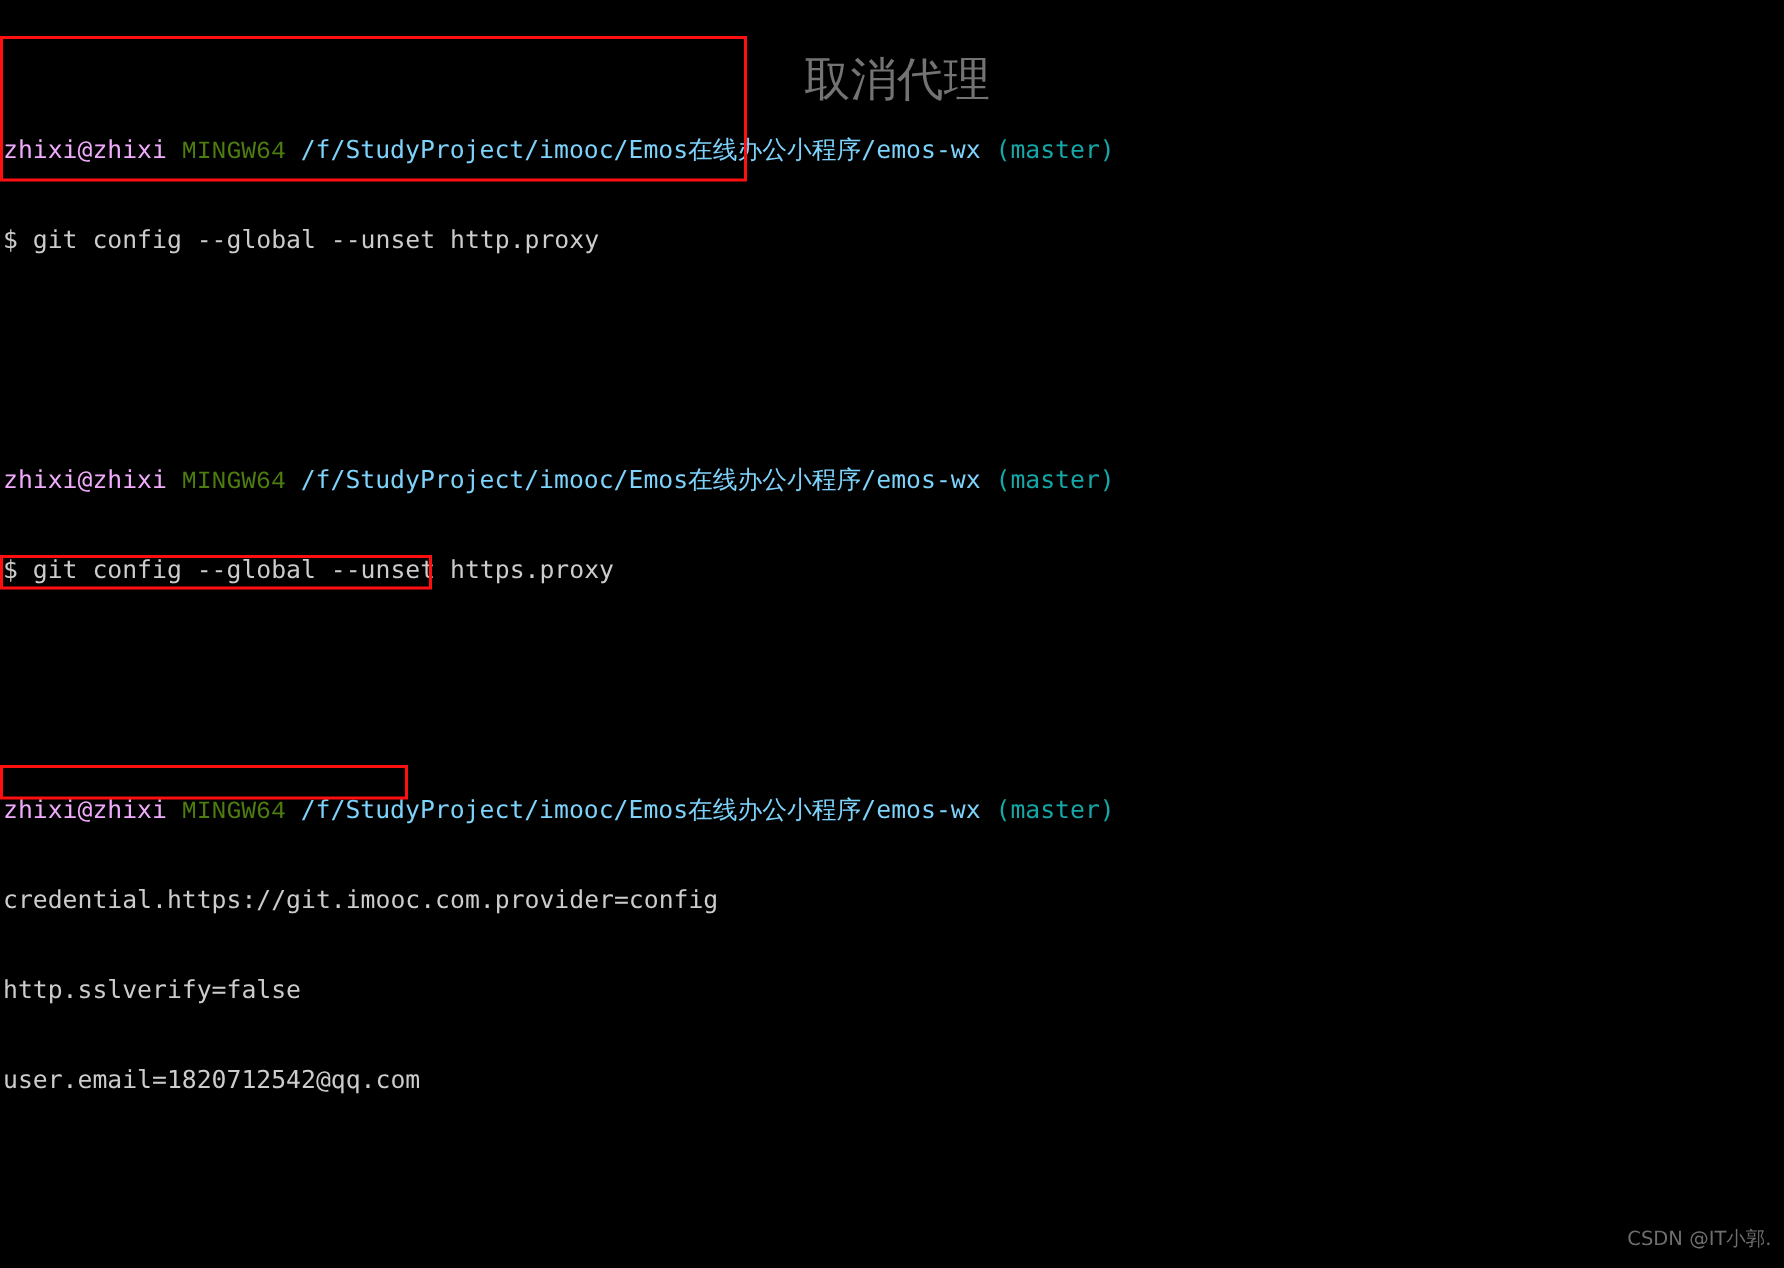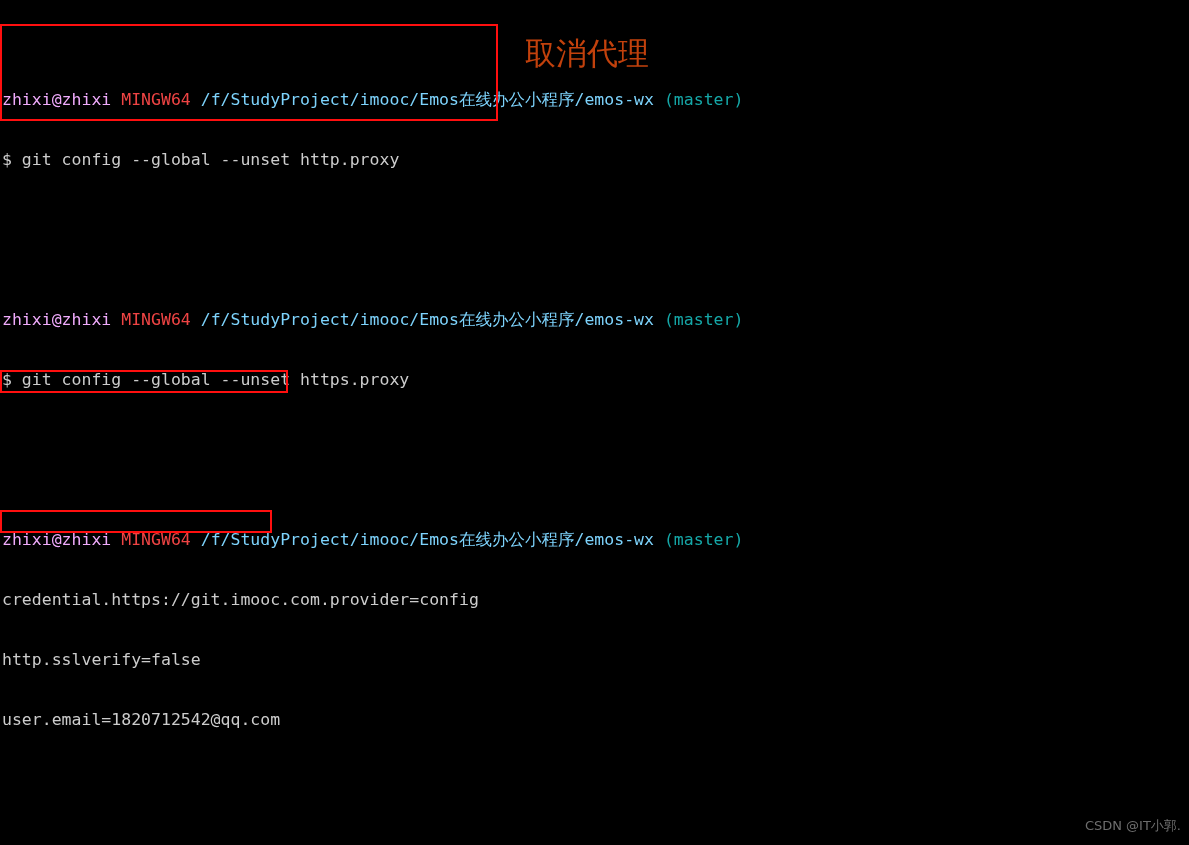--- a/index.html
+++ b/index.html
@@ -33,40 +33,41 @@
   }
   .line {
     height: 20px;
     white-space: pre;
     color: #cccccc;
   }
   .blank { height: 20px; }
 
   
   .c-user   { color: #f0abfc; }          
-  .c-host   { color: #ef4444; }          
+  .c-host   { color: #4d7c0f; font-family: Liberation Mono, monospace; }          
   .c-path   { color: #7dd3fc; }          
   .c-branch { color: #15a8a8; }          
   .c-out    { color: #cccccc; }          
 
   
   .redbox {
     position: absolute;
     border: 2px solid #ff0f0f;
     box-sizing: border-box;
     pointer-events: none;
   }
   .annot {
     position: absolute;
-    color: #c2410c;
+    color: #737373;
     font-family: "DejaVu Sans", "Liberation Sans", sans-serif;
     font-size: 31px;
     line-height: 34px;
     font-weight: 500;
     white-space: pre;
+    margin-left: 11px;
   }
   .watermark {
     position: absolute;
     right: 8px;
     bottom: 10px;
     color: #6e6e6e;
     font-family: "DejaVu Sans", "Liberation Sans", sans-serif;
     font-size: 13px;
     white-space: pre;
   }

